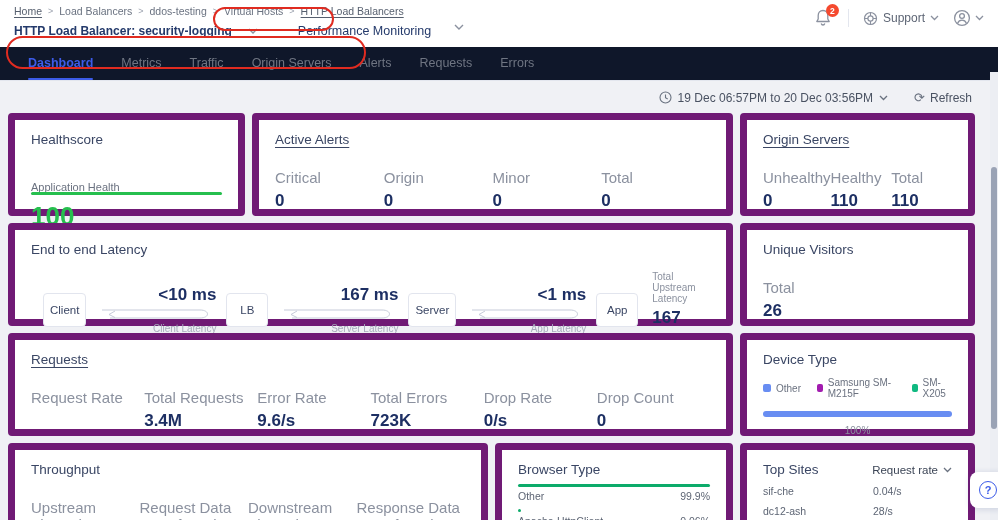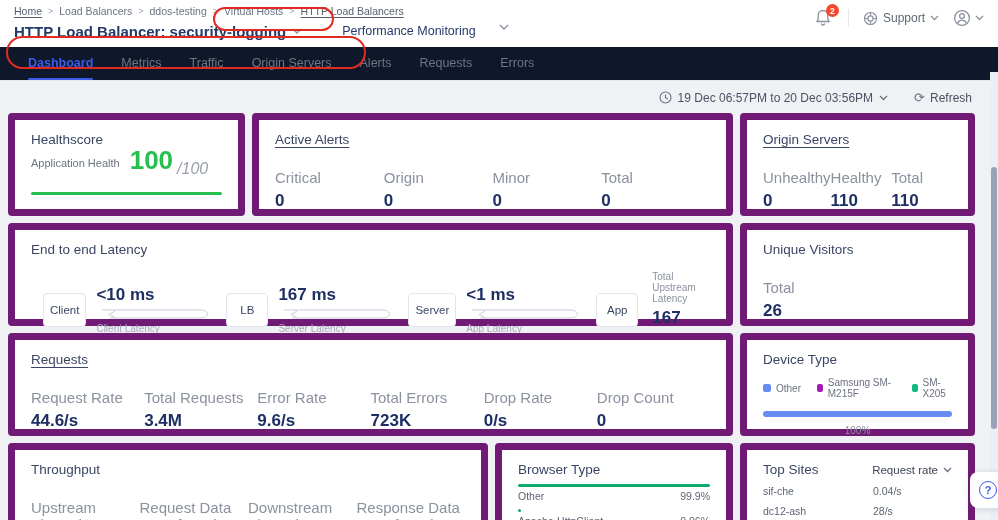--- a/index.html
+++ b/index.html
@@ -11,21 +11,21 @@
     overflow:hidden;
     color:#1d2f63;
   }
   
   .topbar { background:#ffffff; padding:5px 14px 6px 14px; position:relative; }
   .breadcrumb { font-size:10.5px; color:#6a7280; display:flex; align-items:center; gap:6px; }
   .breadcrumb a { color:#565f6e; text-decoration:none; }
   .breadcrumb .crumb-link { text-decoration:underline; text-underline-offset:2px; cursor:pointer; }
   .breadcrumb .sep { color:#9aa0ad; font-size:9px; }
   .title-row { display:flex; align-items:center; margin-top:4px; }
-  .page-title { font-size:15px; font-weight:700; color:#243a6b; display:flex; align-items:center; gap:6px; cursor:pointer; }
+  .page-title { font-size:12px; font-weight:700; color:#243a6b; display:flex; align-items:center; gap:16px; cursor:pointer; }
   .view-selector { margin-left:30px; font-size:12.5px; color:#243a6b; display:flex; align-items:flex-start; gap:23px; cursor:pointer; padding:3px 10px; }
   .chev { display:inline-block; }
   .chev svg { display:block; }
   .topbar-right { position:absolute; right:14px; top:8px; display:flex; align-items:center; gap:14px; }
   .bell-wrap { position:relative; cursor:pointer; width:20px; height:20px; }
   .badge { position:absolute; top:-4px; right:-5px; background:#f5492e; color:#fff; font-size:8.5px; font-weight:700;
            min-width:13px; height:13px; border-radius:8px; display:flex; align-items:center; justify-content:center; }
   .v-divider { width:1px; height:18px; background:#e3e6ee; }
   .support { display:flex; align-items:center; gap:5px; font-size:12px; color:#5d6574; cursor:pointer; }
   .avatar-wrap { display:flex; align-items:center; gap:4px; cursor:pointer; }
@@ -49,30 +49,30 @@
   .card { background:#fff; border:7px solid #701a75; border-radius:4px; padding:12px 16px; position:relative; }
   .h103 { height:103px; }
   .card-title { font-size:13.5px; color:#3a4664; font-weight:400; }
   .card-title.linked { text-decoration:underline; text-underline-offset:3px; cursor:pointer; }
   .stats { display:flex; margin-top:22px; }
   .stat { flex:1; }
   .stat-label { font-size:15px; color:#8b919f; margin-bottom:5px; }
   .stat-value { font-size:17px; font-weight:700; color:#1d2f63; }
   .stat-value .unit { font-size:12px; font-weight:700; }
   
-  .hs-row { display:flex; align-items:flex-start; gap:10px; margin-top:0; }
+  .hs-row { display:flex; align-items:flex-start; gap:10px; margin-top:24px;flex-direction:column; }
   .hs-label { font-size:11px; color:#6b7280; margin-top:10px; }
   .hs-value { font-size:26px; font-weight:700; color:#26bf4e; line-height:1; }
   .hs-denom { font-size:16px; color:#9aa0ad; margin-top:13px; margin-left:-6px;font-style:italic; }
   .hs-bar { position:absolute; left:16px; right:16px; bottom:14px; height:3px; background:#26bf4e; border-radius:2px; }
   
   .lat-flow { display:flex; align-items:center; margin-top:14px; padding:0 12px; }
   .lat-node { min-width:42px; height:34px; border:1px solid #e2e5ee; border-radius:4px; display:flex; align-items:center; justify-content:center;
               font-size:11.5px; color:#3a4664; background:#fff; padding:0 6px; }
-  .lat-seg { flex:1; display:flex; flex-direction:column; align-items:flex-start; margin:0 10px; }
+  .lat-seg { flex:1; display:flex; flex-direction:column; align-items:flex-end; margin:0 10px; }
   .lat-val { font-size:17px; font-weight:700; color:#1d2f63; margin-bottom:2px; }
   .lat-sub { font-size:10px; color:#a6abbb; margin-top:2px; }
   .lat-total { flex:1.1; display:flex; flex-direction:column; align-items:center; margin-left:14px; }
   .lat-total-label { font-size:10px; color:#8b919f; margin-bottom:4px; }
   .lat-total-value { font-size:17px; font-weight:700; color:#1d2f63; }
   
   .legend { display:flex; gap:16px; margin-top:10px; }
   .legend-item { display:flex; align-items:center; gap:5px; font-size:10px; color:#6b7280; }
   .swatch { width:8px; height:8px; border-radius:2px; }
   .sw-other { background:#688df2; }
@@ -304,21 +304,20 @@
       </div>
     </div>
   </div>
 
   <div class="row">
     <div class="card h103" style="width:725px;">
       <div class="card-title linked">Requests</div>
       <div class="stats">
         <div class="stat">
           <div class="stat-label">Request Rate</div>
-          <div class="stat-value">44.6/s</div>
         </div>
         <div class="stat">
           <div class="stat-label">Total Requests</div>
           <div class="stat-value">3.4M</div>
         </div>
         <div class="stat">
           <div class="stat-label">Error Rate</div>
           <div class="stat-value">9.6/s</div>
         </div>
         <div class="stat">

